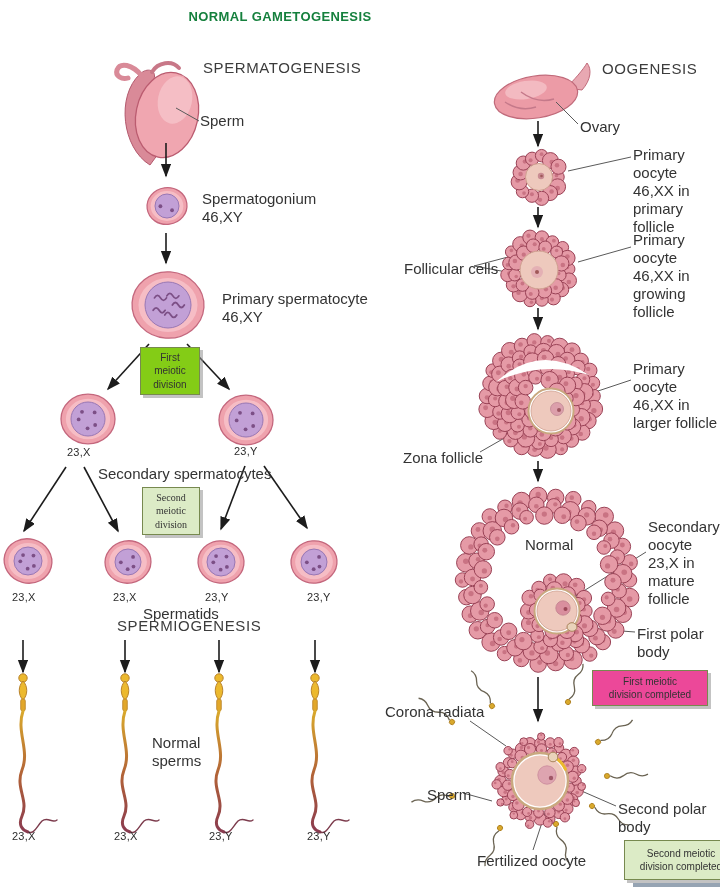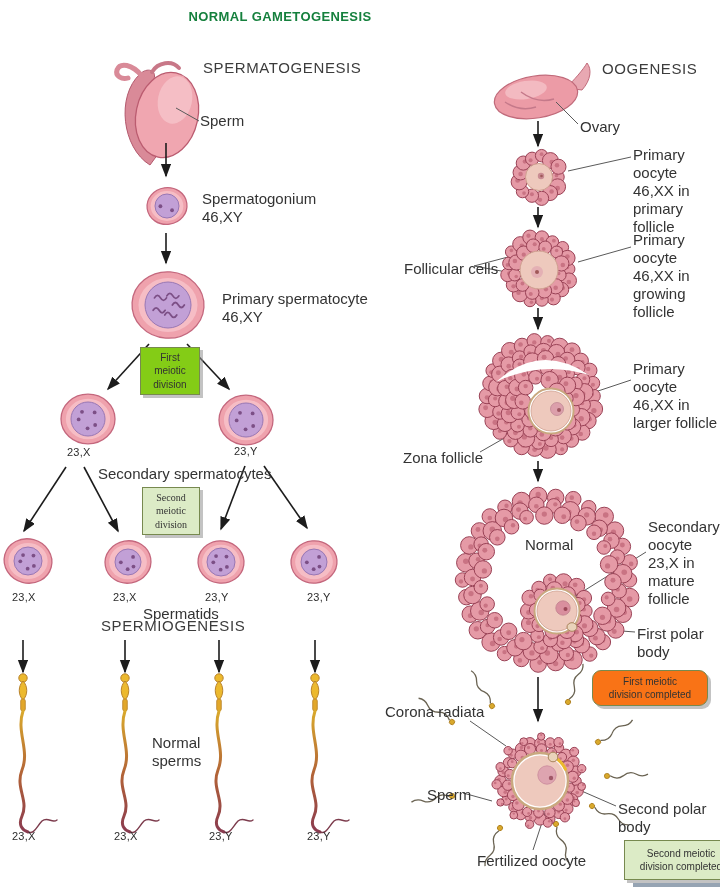--- a/index.html
+++ b/index.html
@@ -802,21 +802,21 @@
 <div class="lbl" style="left:98px;top:465px">Secondary spermatocytes</div>
 <div class="gbox" style="left: 142px; top: 487px; width: 56px; height: 46px; background: rgb(220, 235, 198); border-color: rgb(119, 137, 79); font-family: Liberation Serif, serif;">Second
 meiotic
 division</div>
 
 <div class="lbl kary" style="left:12px;top:591px">23,X</div>
 <div class="lbl kary" style="left:113px;top:591px">23,X</div>
 <div class="lbl kary" style="left:205px;top:591px">23,Y</div>
 <div class="lbl kary" style="left:307px;top:591px">23,Y</div>
 <div class="lbl" style="left:143px;top:605px">Spermatids</div>
-<div class="lbl caps" style="left:101px;top:617px">SPERMIOGENESIS</div>
+<div class="lbl caps" style="left:117px;top:617px">SPERMIOGENESIS</div>
 <div class="lbl" style="left:152px;top:734px">Normal
 sperms</div>
 
 <div class="lbl kary" style="left:12px;top:830px">23,X</div>
 <div class="lbl kary" style="left:114px;top:830px">23,X</div>
 <div class="lbl kary" style="left:209px;top:830px">23,Y</div>
 <div class="lbl kary" style="left:307px;top:830px">23,Y</div>
 
 <div class="lbl caps" style="left:602px;top:60px">OOGENESIS</div>
 <div class="lbl" style="left:580px;top:118px">Ovary</div>
@@ -830,21 +830,21 @@
 <div class="lbl" style="left:633px;top:360px">Primary oocyte
 46,XX in
 larger follicle</div>
 <div class="lbl" style="left:403px;top:449px">Zona follicle</div>
 <div class="lbl" style="left:525px;top:536px">Normal</div>
 <div class="lbl" style="left:648px;top:518px">Secondary
 oocyte
 23,X in
 mature follicle</div>
 <div class="lbl" style="left:637px;top:625px">First polar body</div>
-<div class="gbox" style="left: 592px; top: 670px; width: 114px; height: 34px; background: #f97316; border-color: rgb(119, 137, 79); border-radius: 9px;">First meiotic
+<div class="gbox" style="left: 592px; top: 670px; width: 114px; height: 34px; background: #ec4899; border-color: rgb(119, 137, 79);">First meiotic
 division completed</div>
 <div class="lbl" style="left:385px;top:703px">Corona radiata</div>
 <div class="lbl" style="left:427px;top:786px">Sperm</div>
 <div class="lbl" style="left:618px;top:800px">Second polar body</div>
 <div class="lbl" style="left:477px;top:852px">Fertilized oocyte</div>
 <div class="gbox" style="left: 596px; top: 840px; width: 112px; height: 38px; background: rgb(220, 235, 198); border-color: rgb(119, 137, 79); margin-left: 28px;">Second meiotic
 division completed</div>
 
 <div id="page-edge"></div>
 

